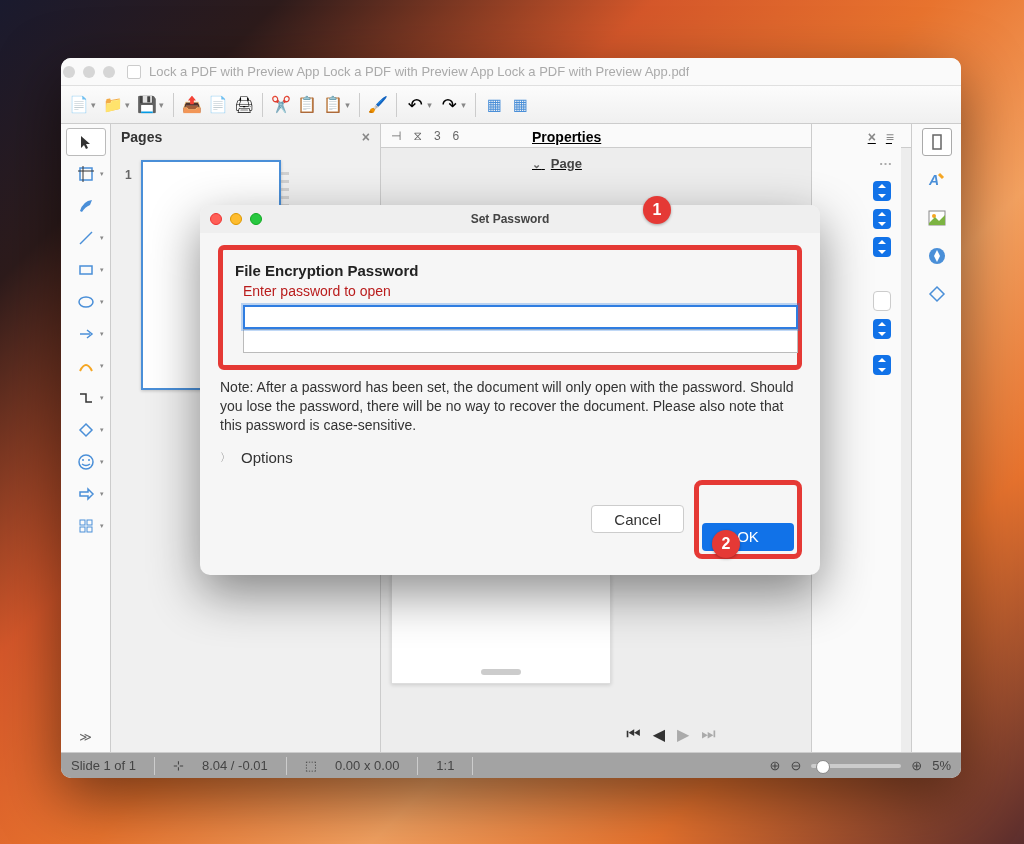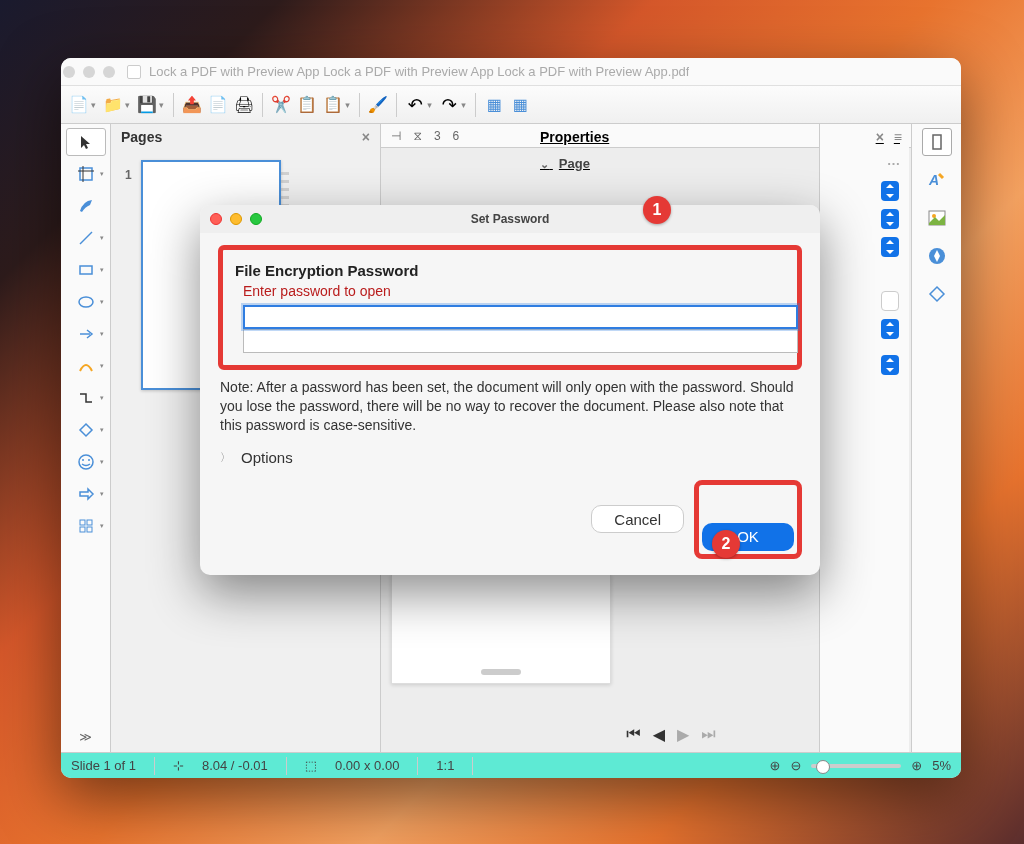--- a/index.html
+++ b/index.html
@@ -32,34 +32,34 @@
 .page-thumb-area { flex: 1; padding: 10px; }
 .page-thumb { width: 140px; height: 230px; background: #fff; border: 2px solid #4a8fd8; margin-left: 20px; position: relative; box-shadow: 0 1px 3px rgba(0,0,0,0.2); }
 .page-num { position: absolute; left: -18px; top: 6px; font-size: 12px; color: #666; font-weight: 600; }
 .spiral { position: absolute; right: -10px; top: 10px; bottom: 10px; width: 8px; background: repeating-linear-gradient(to bottom, #888 0 3px, transparent 3px 8px); opacity: 0.3; }
 
 .center-area { flex: 1; background: #ededed; position: relative; }
 .ruler-h { position: absolute; top: 0; left: 0; right: 0; height: 24px; background: #fafafa; border-bottom: 1px solid #ccc; display: flex; align-items: center; padding-left: 10px; gap: 12px; color: #666; font-size: 12px; }
 .canvas-preview { position: absolute; left: 10px; top: 450px; width: 220px; height: 110px; background: #fff; border: 1px solid #ddd; box-shadow: 0 1px 4px rgba(0,0,0,0.15); }
 .nav-controls { position: absolute; bottom: 8px; left: 50%; transform: translateX(-50%); display: flex; gap: 12px; color: #333; }
 
-.props-panel { position: absolute; right: 52px; top: 0; width: 90px; background: #fafafa; border-left: 1px solid #ccc; height: 100%; text-decoration: underline; }
+.props-panel { position: absolute; right: 60px; top: 0; width: 90px; background: #fafafa; border-left: 1px solid #ccc; height: 100%; text-decoration: underline; }
 .props-head { height: 26px; padding: 0 10px; display: flex; align-items: center; font-weight: 600; font-size: 14px; }
 .props-head .close-x { margin-left: auto; color: #888; }
 .props-sub { padding: 6px 10px; font-size: 13px; color: #444; font-weight: 600; }
 .prop-row { display: flex; justify-content: flex-end; padding: 4px 10px 4px 10px; }
 .stepper { width: 18px; height: 20px; background: #1172e8; border-radius: 4px; position: relative; }
 .stepper::before, .stepper::after { content: ""; position: absolute; left: 50%; transform: translateX(-50%); border-left: 4px solid transparent; border-right: 4px solid transparent; }
 .stepper::before { top: 3px; border-bottom: 4px solid #fff; }
 .stepper::after { bottom: 3px; border-top: 4px solid #fff; }
 
 .right-tools { position: absolute; right: 0; top: 0; width: 50px; height: 100%; background: #fafafa; border-left: 1px solid #ccc; display: flex; flex-direction: column; align-items: center; padding-top: 4px; gap: 10px; }
 .rt-btn { width: 30px; height: 28px; display: flex; align-items: center; justify-content: center; }
 
-.statusbar { height: 26px; background: #5eead4; border-top: 1px solid #ccc; display: flex; align-items: center; padding: 0 10px; font-size: 13px; color: #444; gap: 18px; }
+.statusbar { height: 26px; background: #a3a3a3; border-top: 1px solid #ccc; display: flex; align-items: center; padding: 0 10px; font-size: 13px; color: #444; gap: 18px; }
 .sb-sep { width: 1px; height: 18px; background: #ccc; }
 .sb-right { margin-left: auto; display: flex; align-items: center; gap: 10px; }
 .zoom-slider { width: 90px; height: 4px; background: #ccc; position: relative; border-radius: 2px; }
 .zoom-slider::after { content: ""; position: absolute; left: 5%; top: -4px; width: 12px; height: 12px; background: #fff; border: 1px solid #888; border-radius: 50%; }
 
 
 .dialog { position: absolute; left: 200px; top: 205px; width: 620px; background: #f6f6f6; border-radius: 10px; box-shadow: 0 18px 50px rgba(0,0,0,0.45); overflow: visible; }
 .dlg-titlebar { height: 28px; display: flex; align-items: center; padding: 0 10px; background: #efefef; border-radius: 10px 10px 0 0; position: relative; }
 .dlg-traffic { display: flex; gap: 8px; }
 .dlg-tl { width: 12px; height: 12px; border-radius: 50%; }
@@ -71,21 +71,21 @@
 .dlg-body { padding: 12px 18px 16px 18px; }
 .red-frame { border: 5px solid #e53935; border-radius: 6px; padding: 12px; margin-bottom: 8px; }
 .section-title { font-size: 15px; font-weight: 700; color: #222; }
 .field-label { font-size: 14px; color: #b91c1c; margin: 4px 0 6px 8px; }
 .text-input { width: 555px; height: 24px; background: #fff; border: 1px solid #bbb; margin-left: 8px; }
 .text-input.focused { border: 2px solid #2f7de1; outline: 2px solid rgba(47,125,225,0.3); }
 .note-text { font-size: 14px; color: #333; line-height: 1.35; padding: 0 2px 10px 2px; }
 .options-row { display: flex; align-items: center; gap: 10px; padding: 4px 2px 14px 2px; font-size: 15px; color: #333; }
 .disclosure { color: #888; font-size: 11px; }
 .dlg-buttons { display: flex; justify-content: flex-end; gap: 0; align-items: center; }
-.btn { height: 28px; padding: 0 22px; border-radius: 10px; font-size: 15px; display: inline-flex; align-items: center; justify-content: center; }
+.btn { height: 28px; padding: 0 22px; border-radius: 4px; font-size: 15px; display: inline-flex; align-items: center; justify-content: center; }
 .btn-cancel { background: #fff; border: 1px solid #ccc; color: #333; margin-right: 10px; }
 .btn-ok { background: #1172e8; color: #fff; font-weight: 500; min-width: 92px; margin-top: 35px; }
 .ok-frame { border: 5px solid #e53935; border-radius: 8px; padding: 3px; display: inline-flex; }
 
 .callout { position: absolute; width: 28px; height: 28px; background: #e53935; border-radius: 50%; color: #fff; font-weight: 700; display: flex; align-items: center; justify-content: center; font-size: 16px; box-shadow: 0 1px 3px rgba(0,0,0,0.3); }
 .callout-1 { left: 643px; top: 196px; }
 .callout-2 { left: 712px; top: 530px; }
 
 .chev { font-size: 11px; color: #666; }
 .more-v { color: #888; letter-spacing: -2px; }

